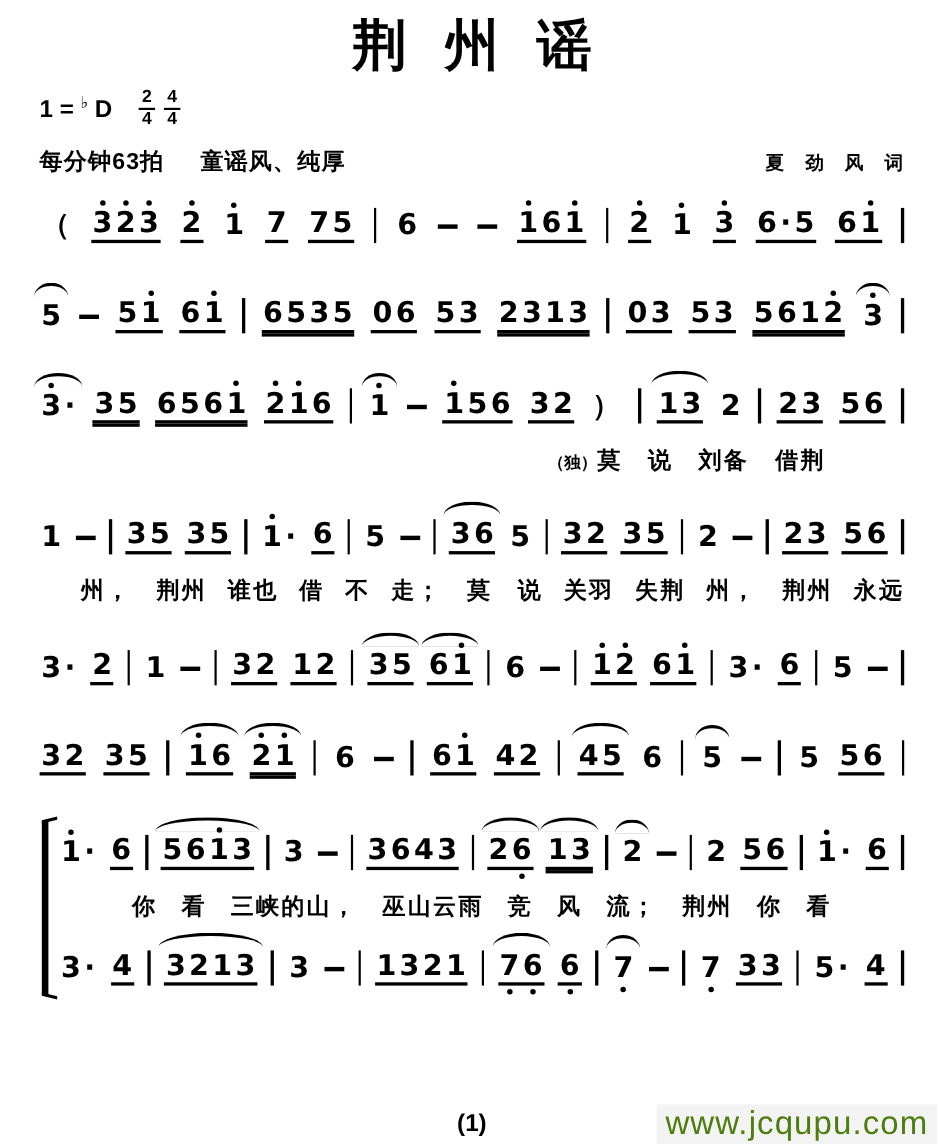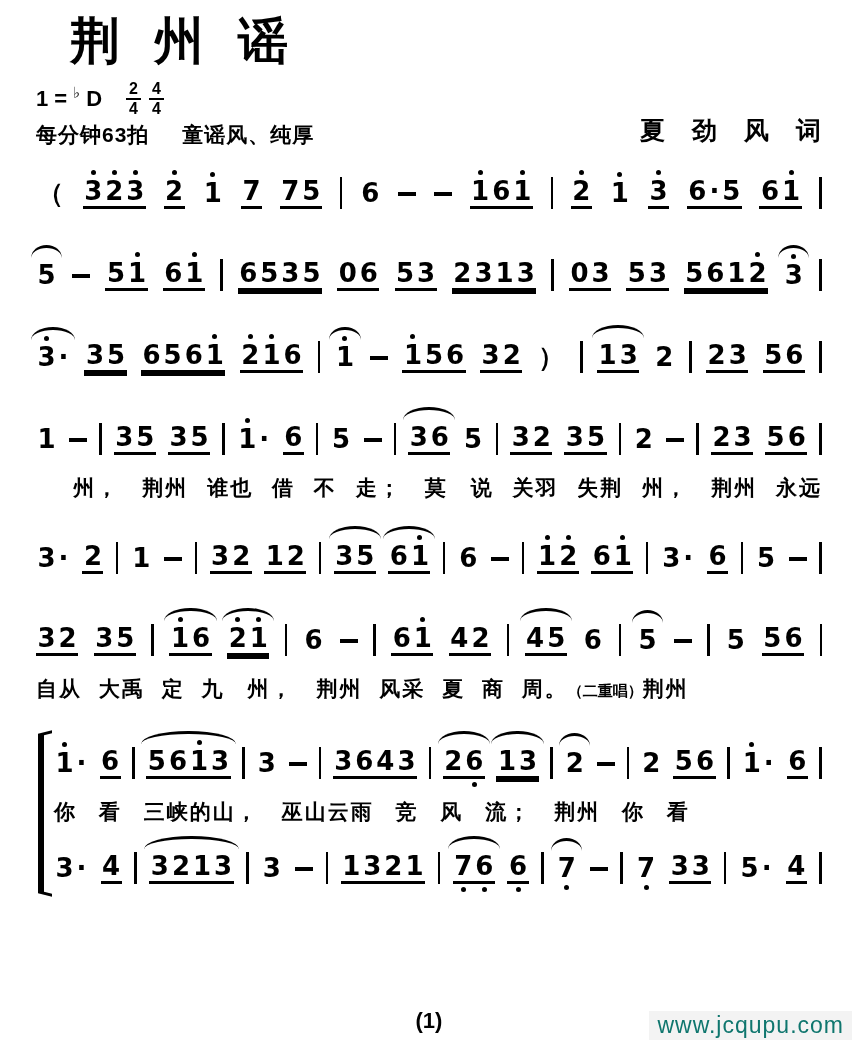--- a/index.html
+++ b/index.html
@@ -4,33 +4,33 @@
 <style>
   html,body{margin:0;padding:0;background:#fff;}
   body{
     width:858px;height:1042px;position:relative;overflow:hidden;
     font-family:"Liberation Sans","DejaVu Sans",sans-serif;color:#000;
   }
   .sheet{padding:0 36px;}
 
   
   .title{
-    text-align:left;font-size:50px;font-weight:bold;
+    text-align:center;font-size:50px;font-weight:bold;
     letter-spacing:34px;margin:8px 0 4px 0;text-indent:34px;
   }
   .header-grid{display:flex;justify-content:space-between;align-items:flex-end;margin-top:6px;}
   .hdr-left .keyrow{font-size:22px;font-weight:bold;display:flex;align-items:center;gap:6px;}
   .key-flat{font-size:15px;vertical-align:super;position:relative;top:-6px;}
   .tsgroup{display:inline-flex;gap:8px;margin-left:18px;}
   .ts{display:inline-block;text-align:center;line-height:1;font-weight:bold;font-size:16px;}
   .ts .num{display:block;border-bottom:2px solid #000;padding:0 3px 1px 3px;}
   .ts .den{display:block;padding-top:1px;}
-  .temporow{font-size:21px;font-weight:bold;margin-top:4px;letter-spacing:1px;}
+  .temporow{font-size:21px;font-weight:bold;margin-top:16px;letter-spacing:1px;}
   .temporow .style{margin-left:26px;}
-  .hdr-right{text-align:right;font-size:25px;font-weight:bold;line-height:1.5;letter-spacing:1px;}
+  .hdr-right{text-align:right;font-size:17px;font-weight:bold;line-height:1.5;letter-spacing:1px;}
 
   
   #score{margin-top:10px;}
   .music-line-block{margin-top:30px;}
   #score > .music-line-block:first-child{margin-top:18px;}
   .music-row{
     display:flex;justify-content:space-between;align-items:center;
     height:52px;font-weight:bold;font-size:26px;
     font-family:"DejaVu Sans","Liberation Sans",sans-serif;
   }
@@ -51,42 +51,42 @@
   .dash{width:18px;height:3.5px;background:#000;flex:none;align-self:center;margin-top:2px;}
 
   
   .lyric-row{
     margin-top:9px;font-size:21px;font-weight:bold;letter-spacing:2px;
     word-spacing:9px;white-space:nowrap;
   }
   .lyr.small{font-size:15px;letter-spacing:0;}
   .blk-line-3 .lyric-row{padding-left:462px;word-spacing:16px;}
   .blk-line-4 .lyric-row{word-spacing:11px;text-align:right;}
-  .blk-line-7 .lyric-row{word-spacing:14px;}
+  .blk-line-7 .lyric-row{word-spacing:14px;text-align:center;}
 
   
   .duet{position:relative;margin-top:34px;padding-left:18px;}
   .bracket{
     position:absolute;left:2px;top:-2px;bottom:2px;width:6px;background:#000;
   }
   .bracket::before,.bracket::after{
     content:"";position:absolute;left:0;width:14px;height:3px;background:#000;
   }
   .bracket::before{top:-3px;transform:skewY(-14deg);}
   .bracket::after{bottom:-3px;transform:skewY(14deg);}
   .duet .music-line-block{margin-top:0;}
   .duet .music-line-block + .music-line-block{margin-top:16px;}
 
   
   .footer-page{
     position:absolute;bottom:8px;left:0;right:0;text-align:center;
     font-size:22px;font-weight:bold;
   }
   .watermark{
-    position:absolute;right:6px;bottom:2px;font-size:23px;color:#0f766e;
+    position:absolute;right:6px;bottom:2px;font-size:30px;color:#4d7c0f;
     background:#f3f3f3;padding:1px 8px;letter-spacing:1px;
   }
 </style>
 </head>
 <body>
 
 <div class="sheet">
 
   <h1 class="title">荆州谣</h1>
 
@@ -173,20 +173,21 @@
           <span class="tok"><span class="chars u1"><span class="ch">3</span><span class="ch">2</span></span></span>
           <span class="tok"><span class="chars"><span class="ch">）</span></span></span>
           <span class="bar"></span>
           <span class="tok"><span class="chars u1"><span class="ch">1</span><span class="ch">3</span></span><i class="slur"></i></span>
           <span class="tok"><span class="chars"><span class="ch">2</span></span></span>
           <span class="bar"></span>
           <span class="tok"><span class="chars u1"><span class="ch">2</span><span class="ch">3</span></span></span>
           <span class="tok"><span class="chars u1"><span class="ch">5</span><span class="ch">6</span></span></span>
           <span class="bar"></span>
         </div>
+        <div class="lyric-row"><span class="lyr small">（独）</span><span class="lyr">莫　说　刘备 借荆</span></div>
       </div>
       <div class="music-line-block blk-line-4">
         <div class="music-row">
           <span class="tok"><span class="chars"><span class="ch">1</span></span></span>
           <span class="dash"></span>
           <span class="bar"></span>
           <span class="tok"><span class="chars u1"><span class="ch">3</span><span class="ch">5</span></span></span>
           <span class="tok"><span class="chars u1"><span class="ch">3</span><span class="ch">5</span></span></span>
           <span class="bar"></span>
           <span class="tok"><span class="chars"><span class="ch">1<i class="dot hi"></i></span><span class="ch">·</span></span></span>
@@ -255,21 +256,20 @@
           <span class="tok"><span class="chars u1"><span class="ch">4</span><span class="ch">5</span></span><i class="slur"></i></span>
           <span class="tok"><span class="chars"><span class="ch">6</span></span></span>
           <span class="bar"></span>
           <span class="tok"><span class="chars"><span class="ch">5</span></span><i class="slur"></i></span>
           <span class="dash"></span>
           <span class="bar"></span>
           <span class="tok"><span class="chars"><span class="ch">5</span></span></span>
           <span class="tok"><span class="chars u1"><span class="ch">5</span><span class="ch">6</span></span></span>
           <span class="bar"></span>
         </div>
-        <div class="lyric-row"><span class="lyr">自从 大禹 定 九　州，　荆州 风采 夏 商 周。</span><span class="lyr small">（二重唱）</span><span class="lyr">荆州</span></div>
       </div>
     </div>
 
   <div class="duet">
     <div class="bracket"></div>
     <div>
         <div class="music-line-block blk-line-7">
           <div class="music-row">
             <span class="tok"><span class="chars"><span class="ch">1<i class="dot hi"></i></span><span class="ch">·</span></span></span>
             <span class="tok"><span class="chars u1"><span class="ch">6</span></span></span>

